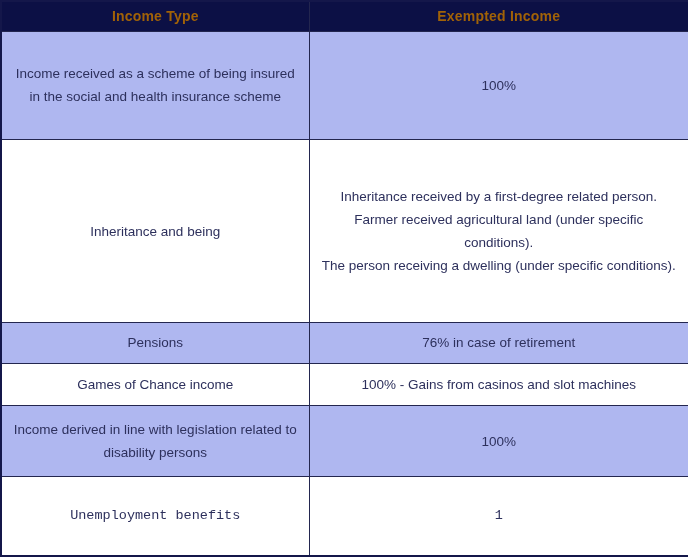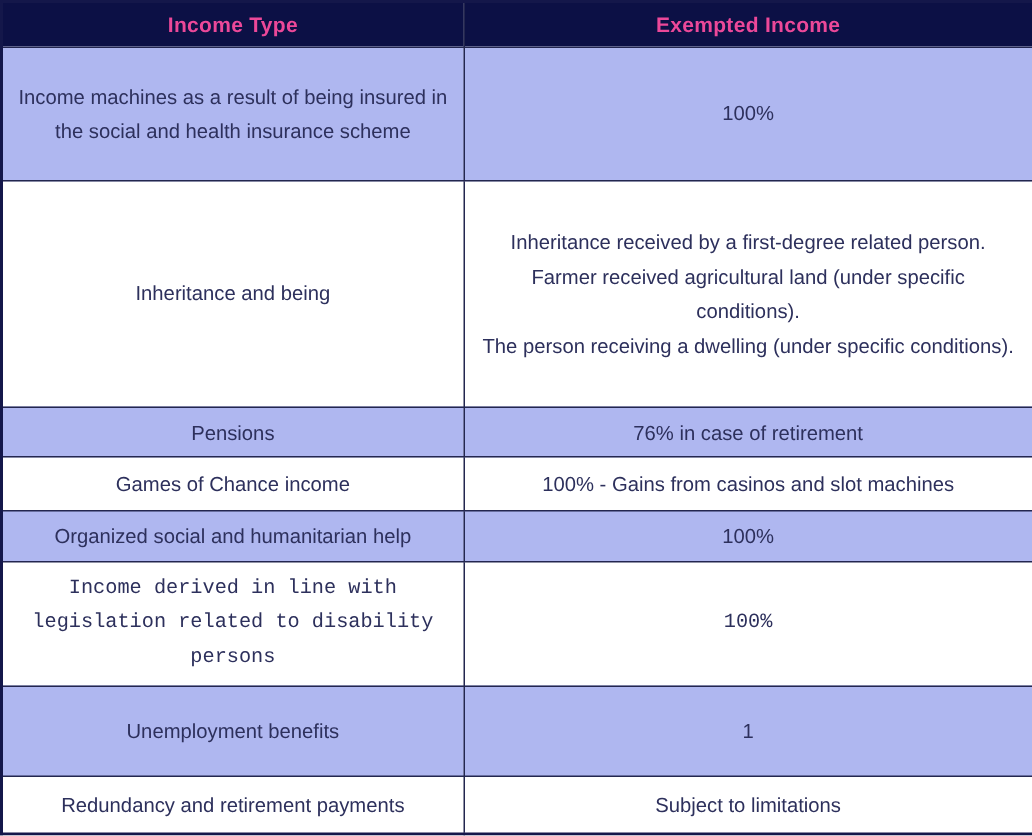--- a/index.html
+++ b/index.html
@@ -28,21 +28,21 @@
   table.exemption-table td {
     border: 1px solid #23264f;
     text-align: center;
     vertical-align: middle;
     padding: 3px 10px;
     box-sizing: border-box;
     white-space: pre-line;
   }
   table.exemption-table thead th {
     background: #0c1045;
-    color: #ec4899;
+    color: #a16207;
     font-size: 14px;
     font-weight: bold;
     letter-spacing: 0.2px;
     height: 30px;
     line-height: 1.3;
   }
   table.exemption-table tbody td {
     color: #2d305c;
     font-size: 13.5px;
     line-height: 23px;
@@ -72,48 +72,40 @@
       <col class="col-amount">
     </colgroup>
     <thead>
       <tr>
         <th>Income Type</th>
         <th>Exempted Income</th>
       </tr>
     </thead>
     <tbody>
       <tr>
-        <td>Income machines as a result of being insured in the social and health insurance scheme</td>
+        <td>Income received as a scheme of being insured in the social and health insurance scheme</td>
         <td>100%</td>
       </tr>
       <tr>
         <td>Inheritance and being</td>
         <td>Inheritance received by a first-degree related person.
 Farmer received agricultural land (under specific conditions).
 The person receiving a dwelling (under specific conditions).</td>
       </tr>
       <tr>
         <td>Pensions</td>
         <td>76% in case of retirement</td>
       </tr>
       <tr>
         <td>Games of Chance income</td>
         <td>100% - Gains from casinos and slot machines</td>
       </tr>
       <tr>
-        <td>Organized social and humanitarian help</td>
-        <td>100%</td>
-      </tr>
-      <tr>
         <td>Income derived in line with legislation related to disability persons</td>
         <td>100%</td>
       </tr>
       <tr>
         <td>Unemployment benefits</td>
         <td>1</td>
       </tr>
-      <tr>
-        <td>Redundancy and retirement payments</td>
-        <td>Subject to limitations</td>
-      </tr>
     </tbody>
   </table>
 </div>
 
 </body></html>

